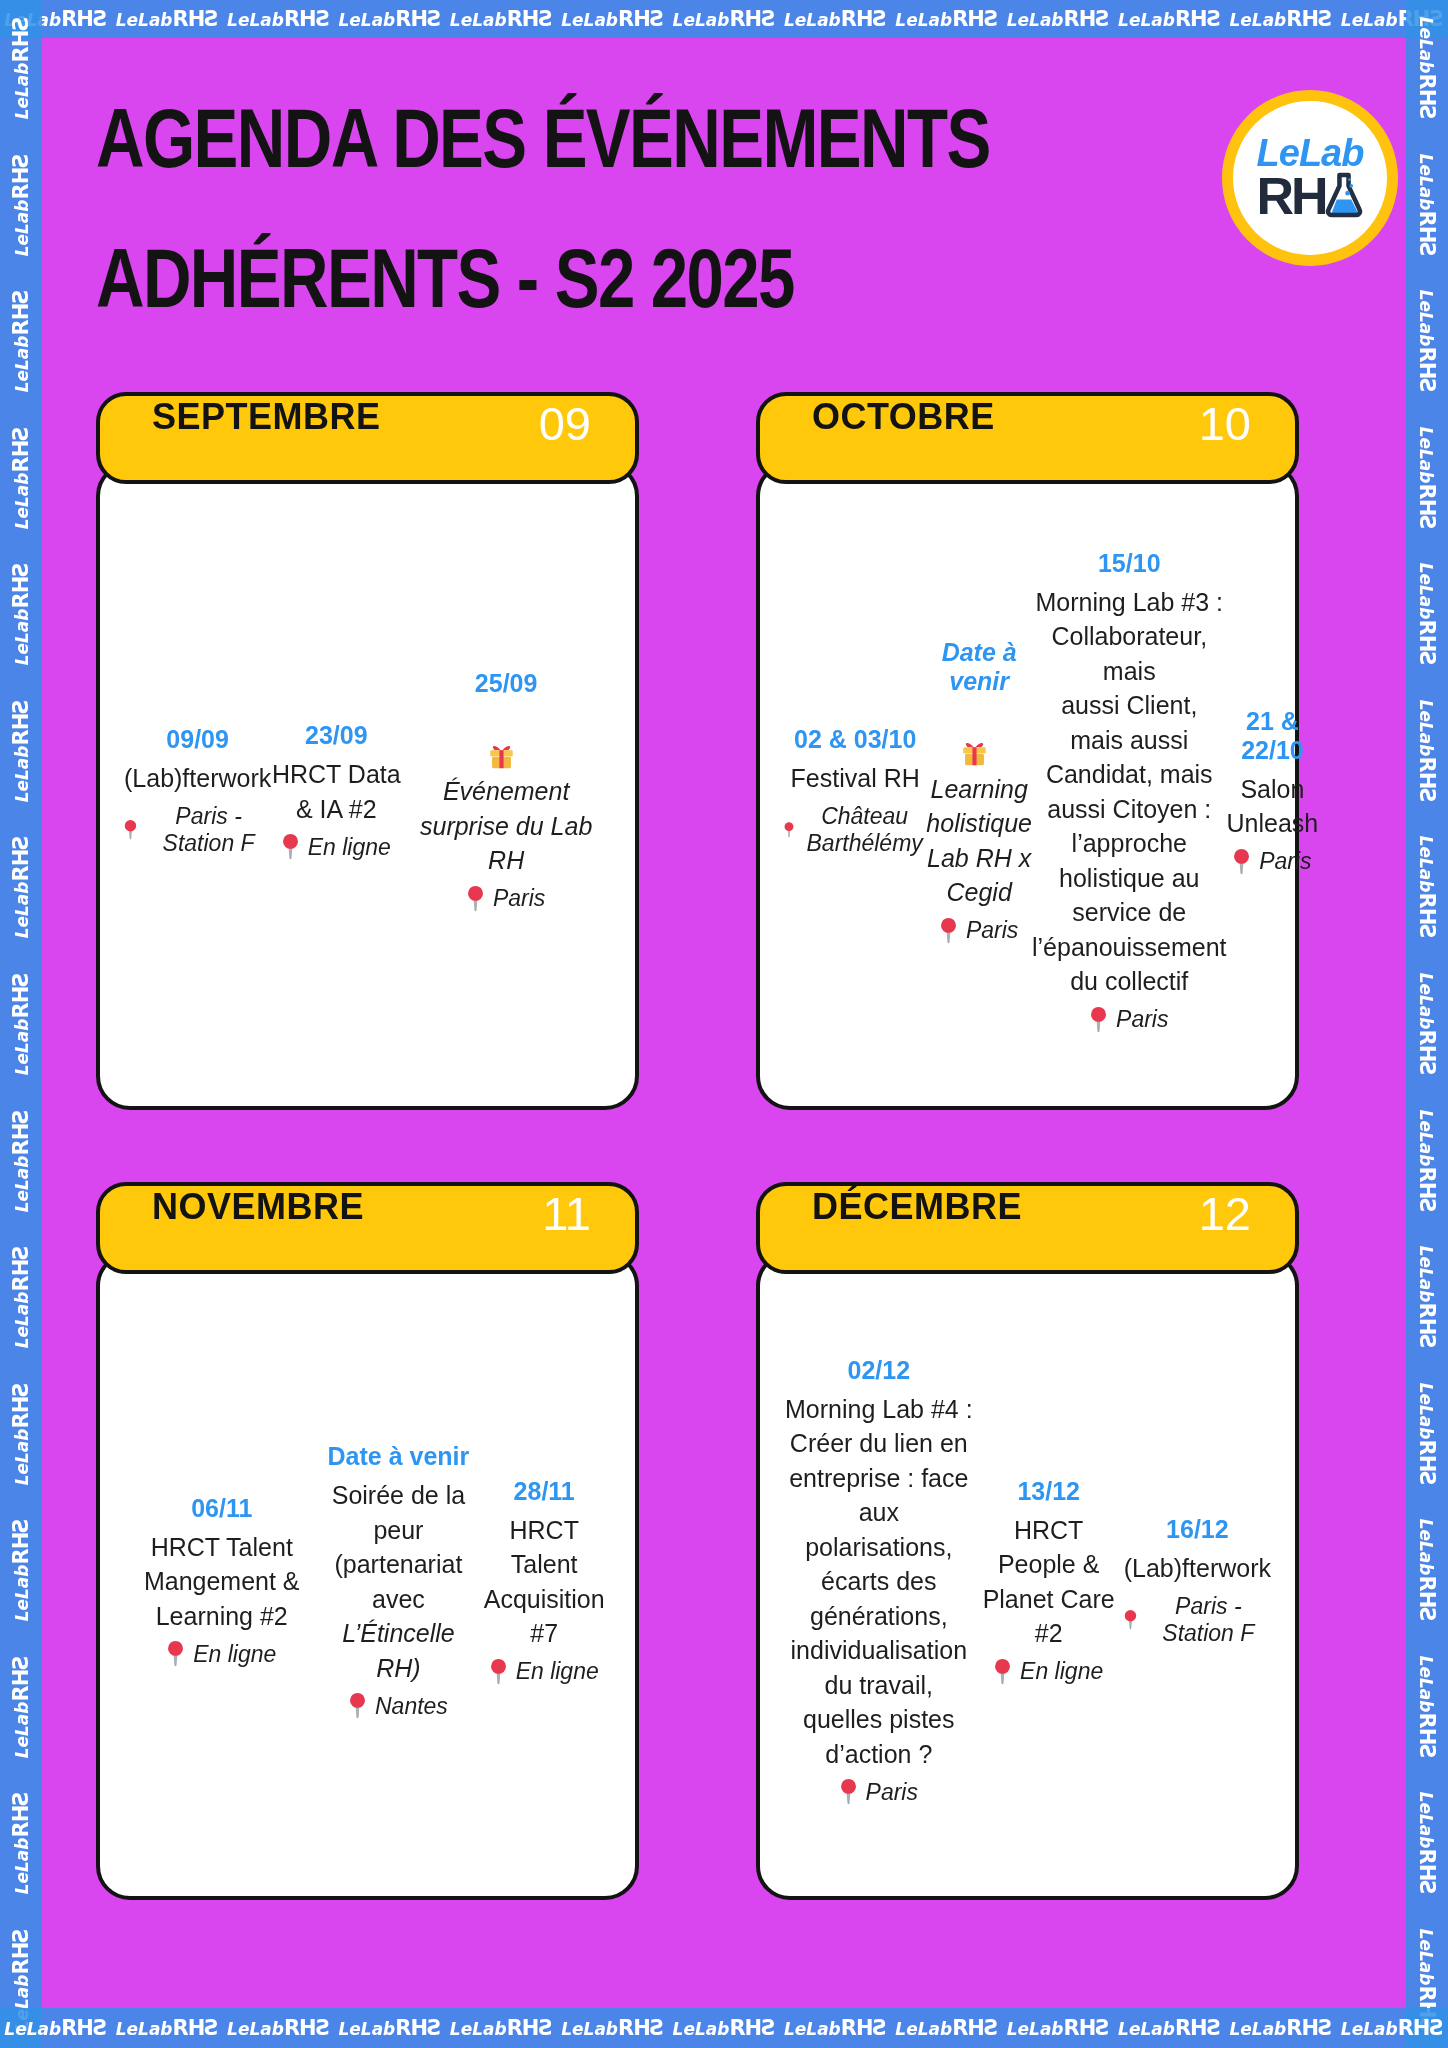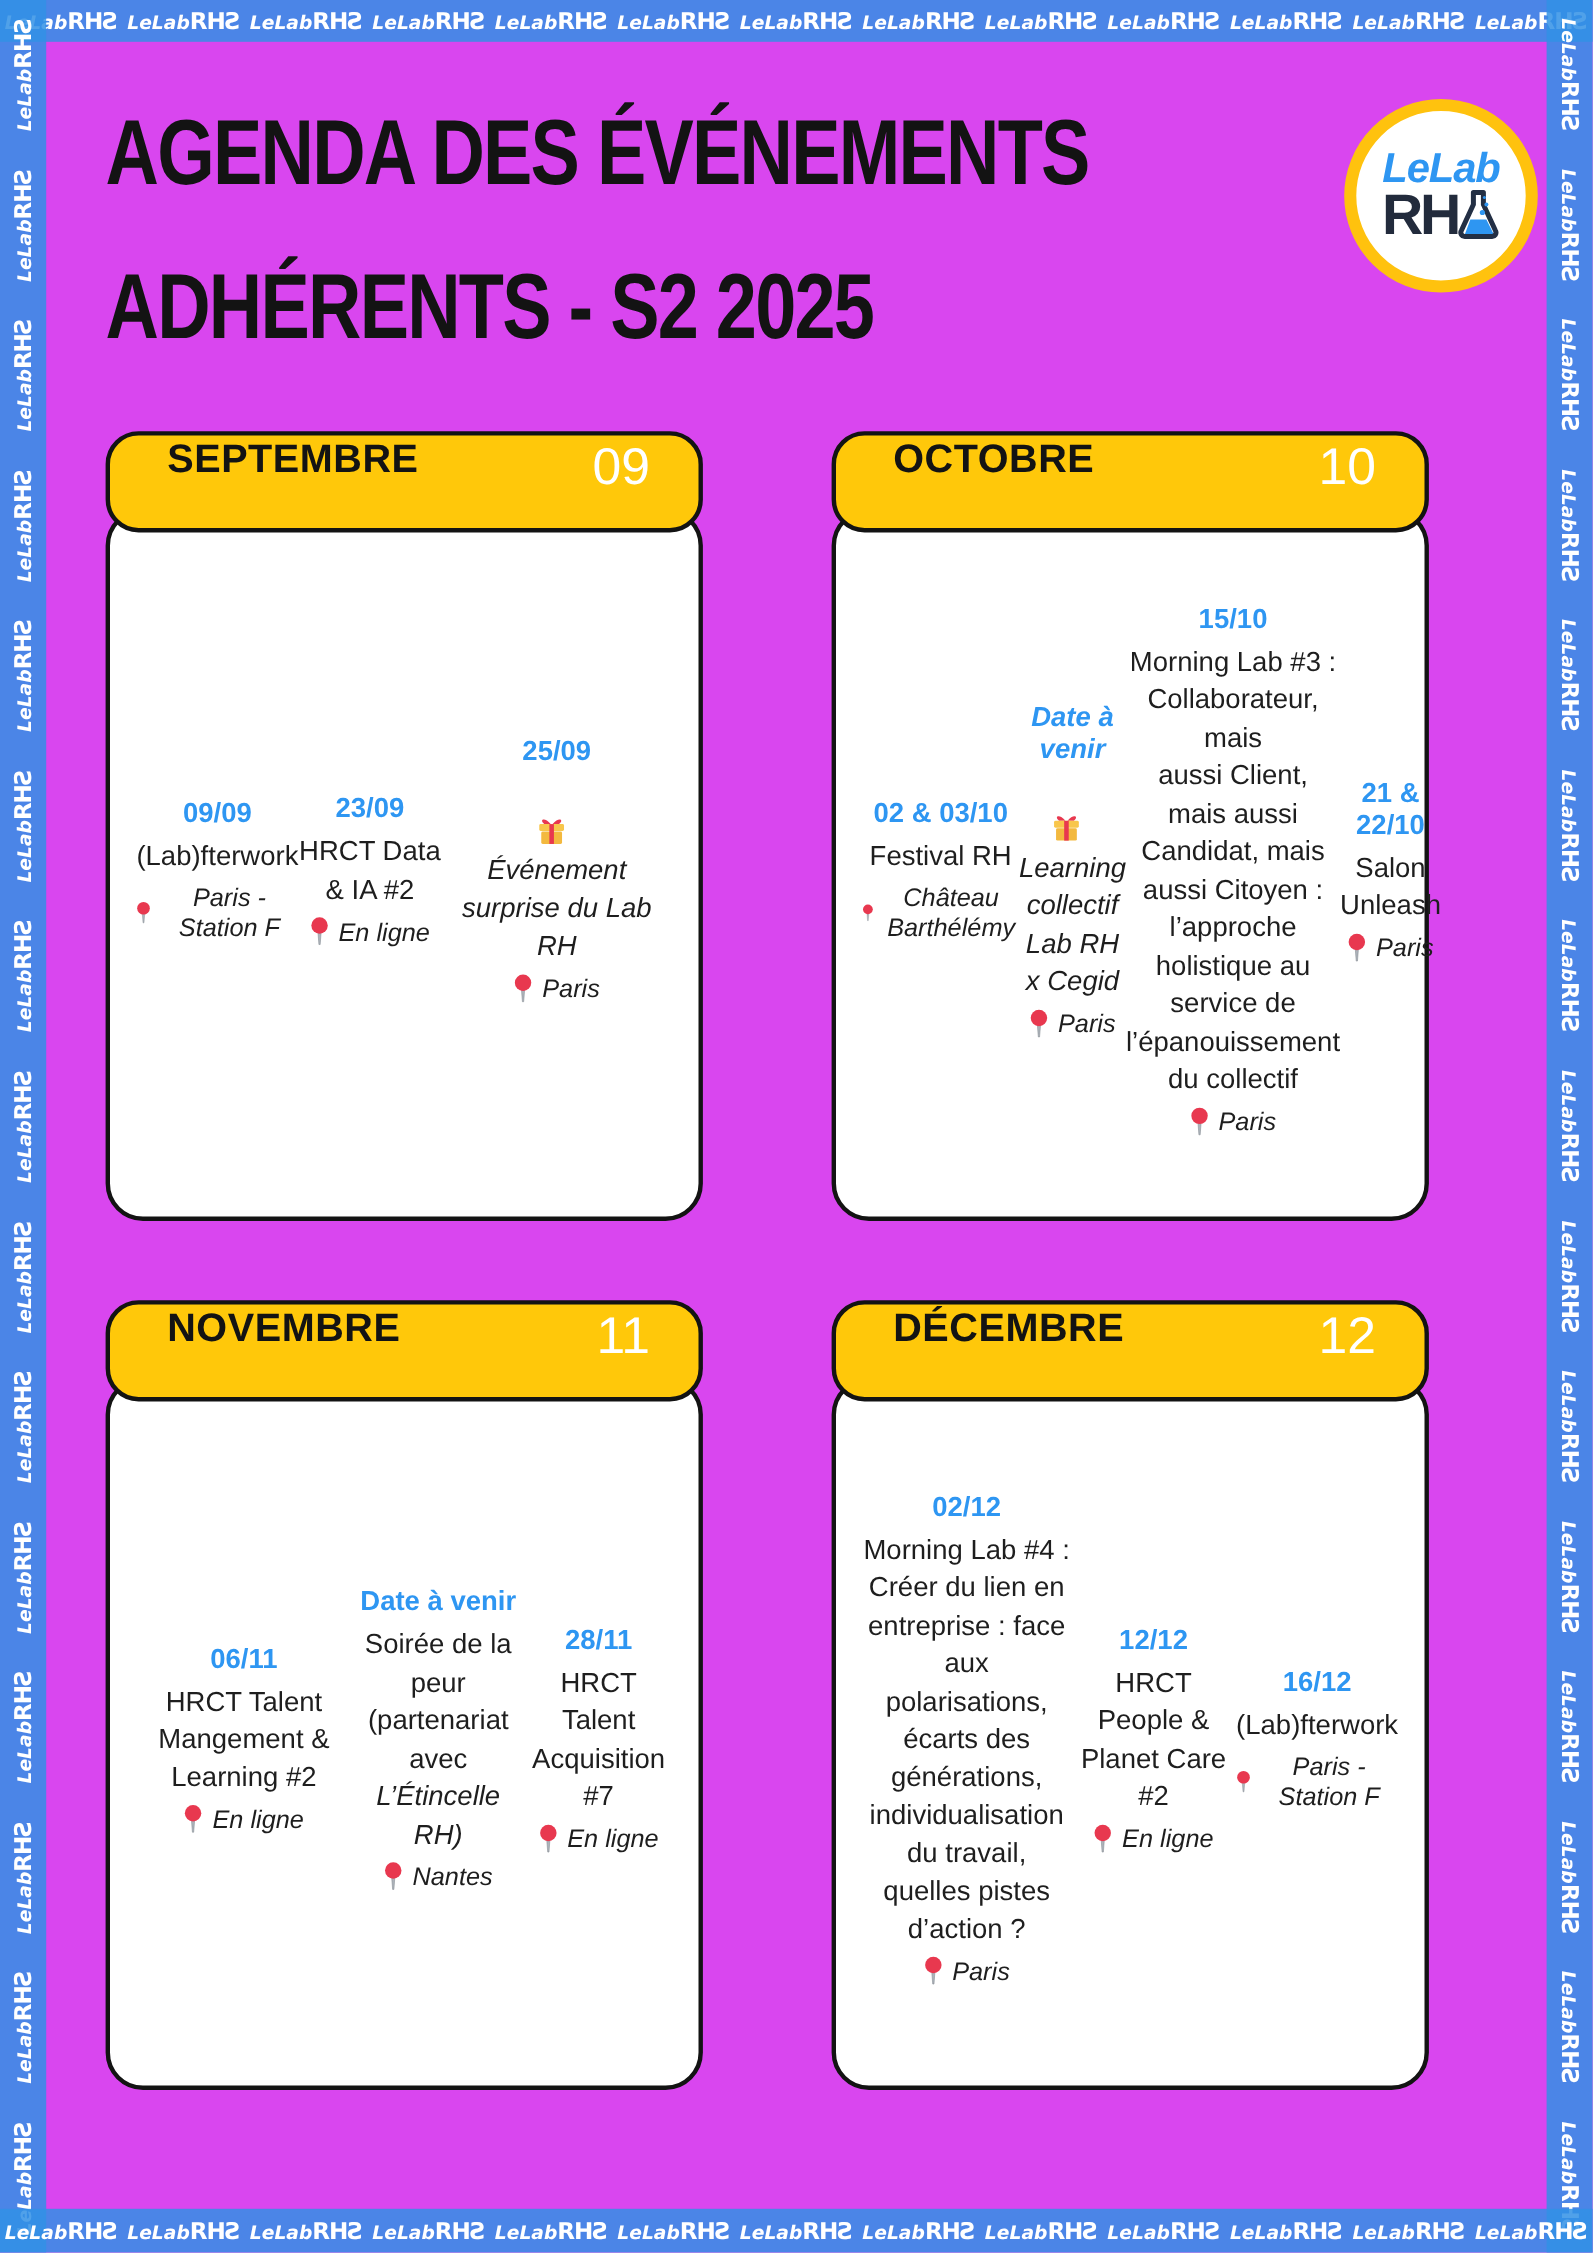--- a/index.html
+++ b/index.html
@@ -473,21 +473,21 @@
   <div class="event">
     <div class="evt-date italic">Date à venir</div>
     <div class="evt-title">
   <svg class="gift-icon" width="27" height="27" viewBox="0 0 30 30">
     <path d="M14 8 C 8 0.5, 2 3.5, 7.5 8 Z" fill="#E8384F"></path>
     <path d="M16 8 C 22 0.5, 28 3.5, 22.5 8 Z" fill="#E8384F"></path>
     <rect x="2.5" y="8" width="25" height="7" rx="1.5" fill="#F8C64B"></rect>
     <rect x="4.5" y="15.5" width="21" height="12.5" rx="1.5" fill="#F3B93F"></rect>
     <rect x="12.7" y="8" width="4.6" height="20" fill="#E8384F"></rect>
   </svg>
-<span class="seg i">Learning collectif Lab RH x Cegid</span></div>
+<span class="seg i">Learning holistique Lab RH x Cegid</span></div>
     <div class="evt-loc">
       <svg width="17" height="28" viewBox="0 0 18 30">
         <path d="M7.5 16 L10.5 16 L9.6 27.5 L8.4 27.5 Z" fill="#AEB4BB" stroke="#8A9097" stroke-width="0.6"></path>
         <circle cx="9" cy="9" r="8" fill="#E8384F"></circle>
       </svg>
       <span class="loc-text">Paris</span>
     </div>
   </div>
 
   <div class="event">
@@ -579,21 +579,21 @@
     <div class="evt-loc">
       <svg width="17" height="28" viewBox="0 0 18 30">
         <path d="M7.5 16 L10.5 16 L9.6 27.5 L8.4 27.5 Z" fill="#AEB4BB" stroke="#8A9097" stroke-width="0.6"></path>
         <circle cx="9" cy="9" r="8" fill="#E8384F"></circle>
       </svg>
       <span class="loc-text">Paris</span>
     </div>
   </div>
 
   <div class="event">
-    <div class="evt-date">12/12</div>
+    <div class="evt-date">13/12</div>
     <div class="evt-title"><span class="seg">HRCT People &amp; Planet Care #2</span></div>
     <div class="evt-loc">
       <svg width="17" height="28" viewBox="0 0 18 30">
         <path d="M7.5 16 L10.5 16 L9.6 27.5 L8.4 27.5 Z" fill="#AEB4BB" stroke="#8A9097" stroke-width="0.6"></path>
         <circle cx="9" cy="9" r="8" fill="#E8384F"></circle>
       </svg>
       <span class="loc-text">En ligne</span>
     </div>
   </div>
 

